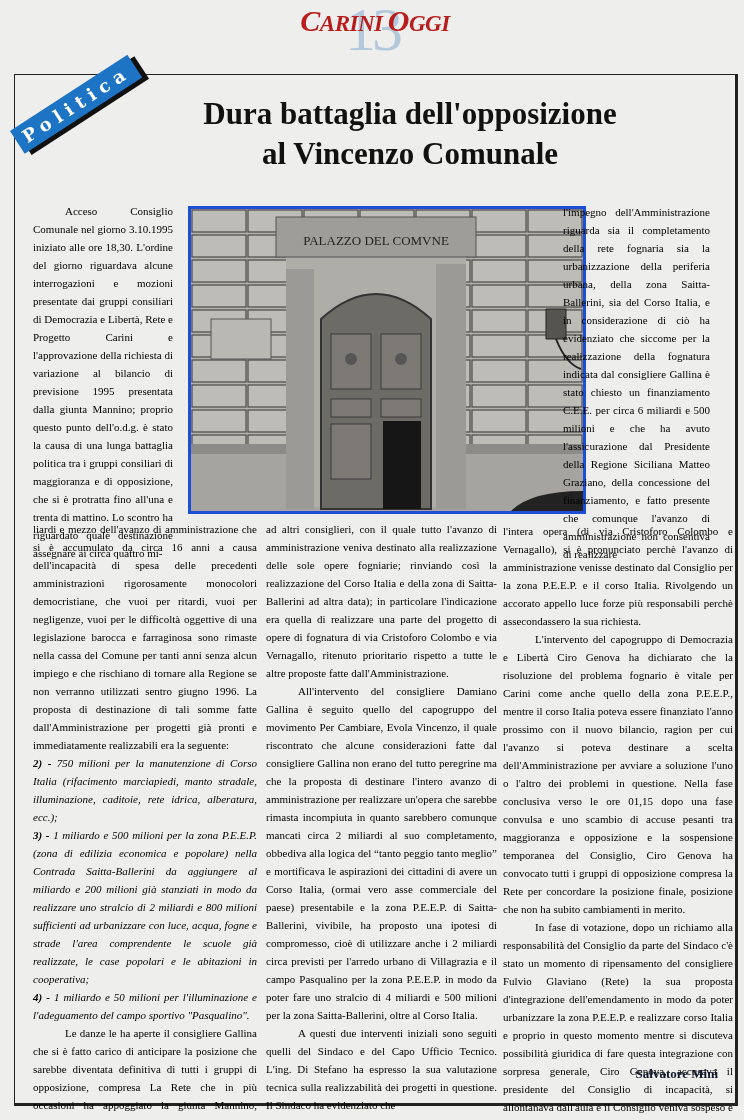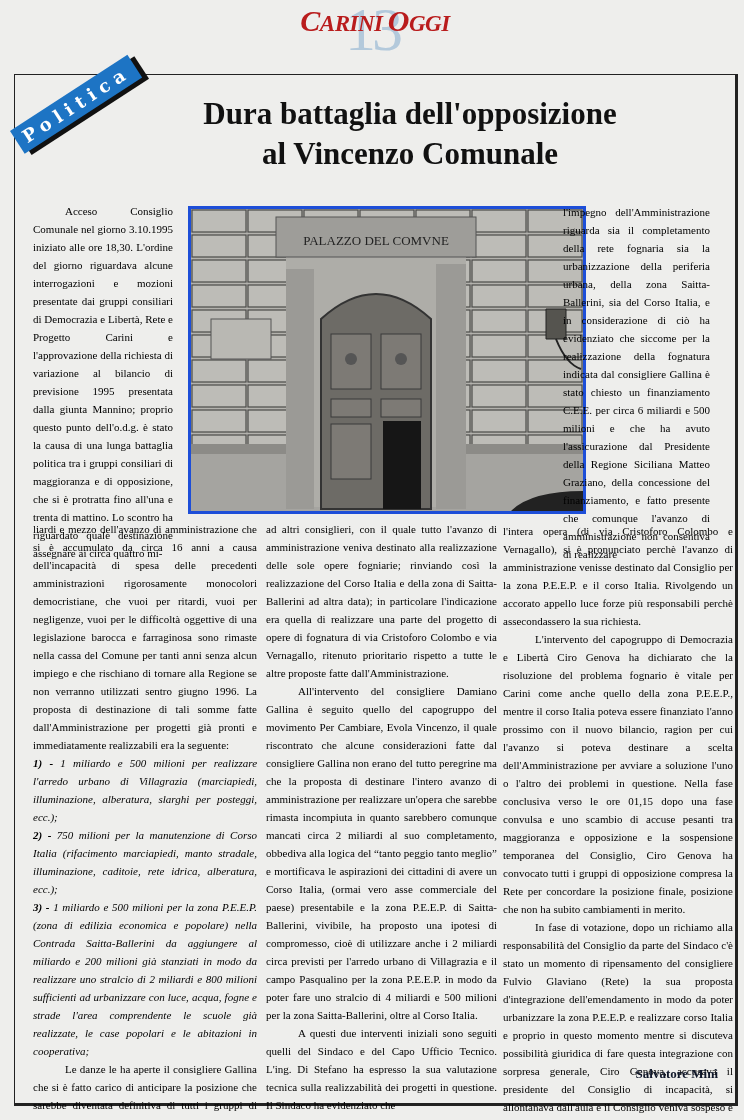--- a/index.html
+++ b/index.html
@@ -110,23 +110,23 @@
     <rect x="192" y="212" width="38" height="88" fill="#161616"></rect>
     <rect x="20" y="110" width="60" height="40" fill="#b9b8b3" stroke="#555"></rect>
     <path d="M355 100 h20 v30 h-20 z" fill="#55544f" stroke="#222"></path>
     <path d="M365 130 q10 25 25 30" fill="none" stroke="#222" stroke-width="2"></path>
     <path d="M320 302 q20 -20 72 -20 v20 z" fill="#222"></path>
   </svg>
 </div>
 
 <div class="col c1">
   <p>liardi e mezzo dell'avanzo di amministrazione che si è accumulato da circa 16 anni a causa dell'incapacità di spesa delle precedenti amministrazioni rigorosamente monocolori democristiane, che vuoi per ritardi, vuoi per negligenze, vuoi per le difficoltà oggettive di una legislazione barocca e farraginosa sono rimaste nella cassa del Comune per tanti anni senza alcun impiego e che rischiano di tornare alla Regione se non verranno utilizzati sentro giugno 1996. La proposta di destinazione di tali somme fatte dall'Amministrazione per progetti già pronti e immediatamente realizzabili era la seguente:</p>
-  <p class="it"><span class="b">1) -</span> <span>1 miliardo e 500 milioni per realizzare l'arredo urbano di Villagrazia (marciapiedi, illuminazione, alberatura, slarghi per posteggi, ecc.);</span></p>
   <p class="it"><span class="b">2) -</span> <span>750 milioni per la manutenzione di Corso Italia (rifacimento marciapiedi, manto stradale, illuminazione, caditoie, rete idrica, alberatura, ecc.);</span></p>
   <p class="it"><span class="b">3) -</span> <span>1 miliardo e 500 milioni per la zona P.E.E.P. (zona di edilizia economica e popolare) nella Contrada Saitta-Ballerini da aggiungere al miliardo e 200 milioni già stanziati in modo da realizzare uno stralcio di 2 miliardi e 800 milioni sufficienti ad urbanizzare con luce, acqua, fogne e strade l'area comprendente le scuole già realizzate, le case popolari e le abitazioni in cooperativa;</span></p>
+  <p class="it"><span class="b">4) -</span> <span>1 miliardo e 50 milioni per l'illuminazione e l'adeguamento del campo sportivo "Pasqualino".</span></p>
   <p class="indent">Le danze le ha aperte il consigliere Gallina che si è fatto carico di anticipare la posizione che sarebbe diventata definitiva di tutti i gruppi di opposizione, compresa La Rete che in più occasioni ha appoggiato la giunta Mannino, presentando un emendamento assieme</p>
 </div>
 
 <div class="col c2">
   <p>ad altri consiglieri, con il quale tutto l'avanzo di amministrazione veniva destinato alla realizzazione delle sole opere fogniarie; rinviando così la realizzazione del Corso Italia e della zona di Saitta-Ballerini ad altra data); in particolare l'indicazione era quella di realizzare una parte del progetto di opere di fognatura di via Cristoforo Colombo e via Vernagallo, ritenuto prioritario rispetto a tutte le altre proposte fatte dall'Amministrazione.</p>
   <p class="indent">All'intervento del consigliere Damiano Gallina è seguito quello del capogruppo del movimento Per Cambiare, Evola Vincenzo, il quale riscontrato che alcune considerazioni fatte dal consigliere Gallina non erano del tutto peregrine ma che la proposta di destinare l'intero avanzo di amministrazione per realizzare un'opera che sarebbe rimasta incompiuta in quanto sarebbero comunque mancati circa 2 miliardi al suo completamento, obbediva alla logica del “tanto peggio tanto meglio” e mortificava le aspirazioni dei cittadini di avere un Corso Italia, (ormai vero asse commerciale del paese) presentabile e la zona P.E.E.P. di Saitta-Ballerini, vivibile, ha proposto una ipotesi di compromesso, cioè di utilizzare anche i 2 miliardi circa previsti per l'arredo urbano di Villagrazia e il campo Pasqualino per la zona P.E.E.P. in modo da poter fare uno stralcio di 4 miliardi e 500 milioni per la zona Saitta-Ballerini, oltre al Corso Italia.</p>
   <p class="indent">A questi due interventi iniziali sono seguiti quelli del Sindaco e del Capo Ufficio Tecnico. L'ing. Di Stefano ha espresso la sua valutazione tecnica sulla realizzabilità dei progetti in questione. Il Sindaco ha evidenziato che</p>
 </div>
 
 <div class="col c3top">

